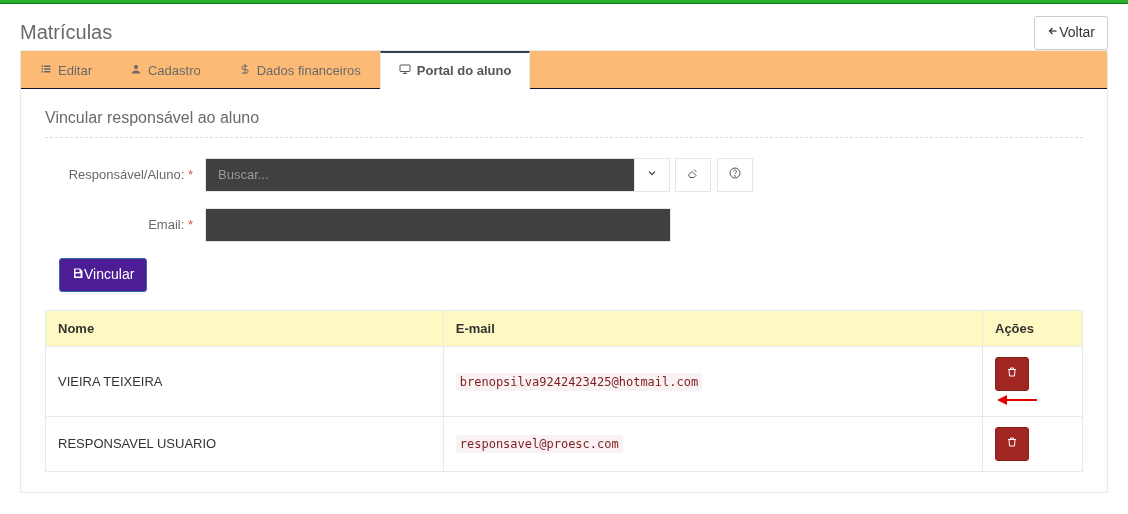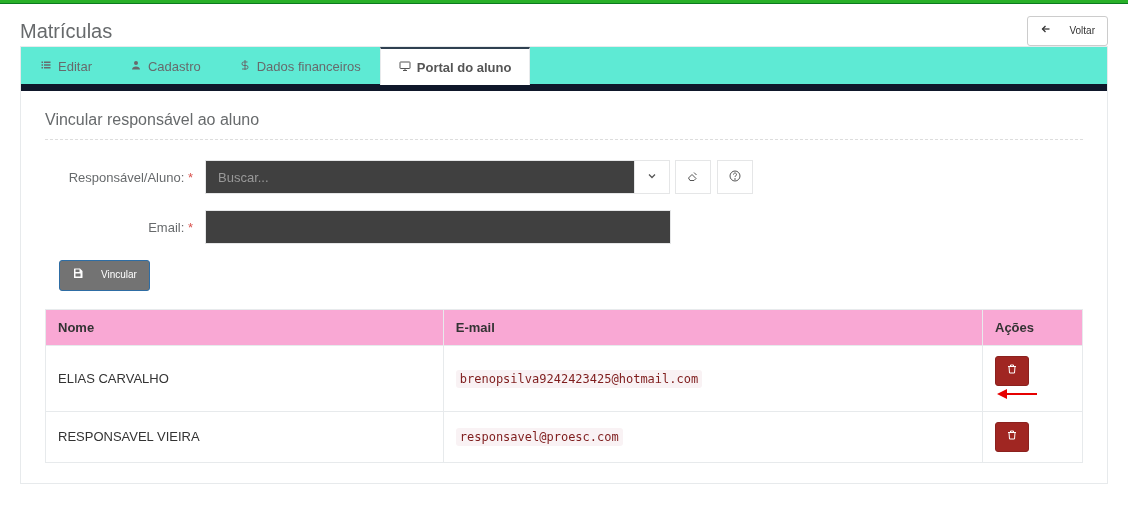--- a/index.html
+++ b/index.html
@@ -25,50 +25,50 @@
       align-items: center;
     }
     .page-title {
       font-size: 20px;
       font-weight: 500;
       color: #676a6c;
     }
     .btn {
       display: inline-flex;
       align-items: center;
-      gap: 17px;
+      gap: 0;
       padding: 6px 12px;
-      font-size: 10px;
+      font-size: 14px;
       line-height: 1.42857;
       border-radius: 3px;
       border: 1px solid #ccc;
       background: #fff;
       color: #333;
       cursor: pointer;
       text-decoration: none;
     }
     .btn-primary {
-      background: #737373;
+      background: #4c1d95;
       border-color: #2e6da4;
       color: #fff;
     }
     .btn-danger {
       background: #a02622;
       border-color: #8b211e;
       color: #fff;
       padding: 6px 10px;
     }
     .panel {
       border: 1px solid #e7eaec;
       background: #fff;
     }
     .tabs {
       display: flex;
-      border-bottom: 7px solid #0f172a;
-      background: #5eead4;
+      border-bottom: 1px solid #0f172a;
+      background: #fdba74;
     }
     .tab {
       padding: 10px 18px;
       font-size: 13px;
       color: #676a6c;
       cursor: pointer;
       display: flex;
       align-items: center;
       gap: 6px;
       border-right: 1px solid transparent;
@@ -158,21 +158,21 @@
     .tbl th, .tbl td {
       border: 1px solid #e7eaec;
       padding: 10px 12px;
       text-align: left;
       vertical-align: middle;
       font-size: 13px;
     }
     .tbl th {
       font-weight: 700;
       color: #333;
-      background: #f9a8d4;
+      background: #fef9c3;
     }
     .tbl td { color: #333; }
     .email-link {
       color: #7f1d1d;
       font-family: Menlo, Monaco, Consolas, monospace;
       font-size: 12px;
       background: #f9f2f4;
       padding: 2px 4px;
       border-radius: 3px;
     }
@@ -334,35 +334,35 @@
       <table class="tbl">
         <thead>
           <tr>
             <th>Nome</th>
             <th class="col-email">E-mail</th>
             <th class="col-actions">Ações</th>
           </tr>
         </thead>
         <tbody>
           <tr>
-            <td>ELIAS CARVALHO</td>
+            <td>VIEIRA TEIXEIRA</td>
             <td><span class="email-link">brenopsilva9242423425@hotmail.com</span></td>
             <td>
               <button class="btn btn-danger">
                 <span>
                   <svg class="icon-svg" viewBox="0 0 24 24" fill="none" stroke="currentColor" stroke-width="2">
                       <path d="M4 7h16M9 7V4h6v3M6 7l1 13h10l1-13"></path>
                     </svg>
                 </span>
               </button>
               <span class="arrow"></span>
             </td>
           </tr>
           <tr>
-            <td>RESPONSAVEL VIEIRA</td>
+            <td>RESPONSAVEL USUARIO</td>
             <td><span class="email-link">responsavel@proesc.com</span></td>
             <td>
               <button class="btn btn-danger">
                 <span>
                   <svg class="icon-svg" viewBox="0 0 24 24" fill="none" stroke="currentColor" stroke-width="2">
                       <path d="M4 7h16M9 7V4h6v3M6 7l1 13h10l1-13"></path>
                     </svg>
                 </span>
               </button>
             </td>

